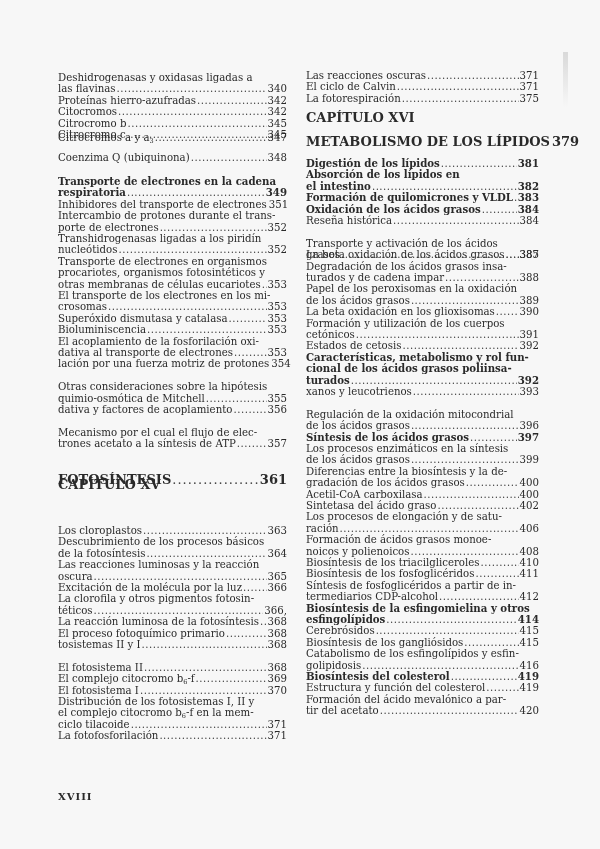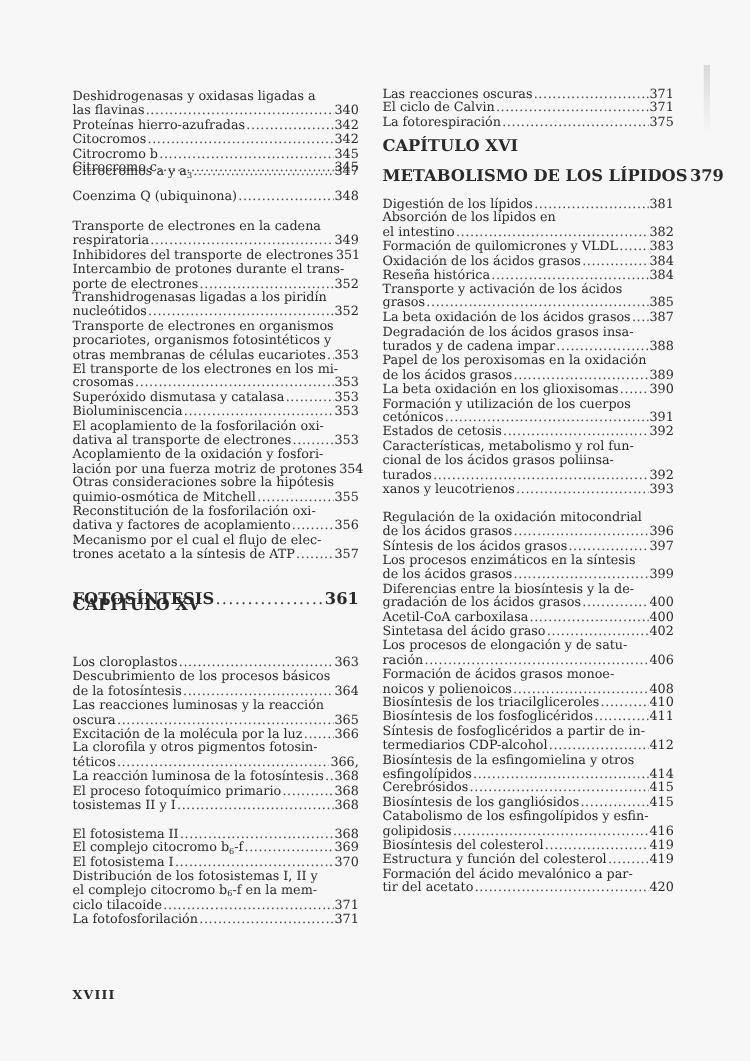--- a/index.html
+++ b/index.html
@@ -11,21 +11,21 @@
     position: absolute; left: 563px; top: 52px; width: 5px; height: 55px;
     background: linear-gradient(to bottom, #d9d9d9, #f7f7f7);
   }
   .col { position: absolute; top: 0; }
   .col-left { left: 58px; width: 229px; }
   .col-right { left: 306px; width: 233px; }
   .row {
     position: absolute; left: 0; width: 100%;
     font-size: 10.2px; line-height: 11.4px; white-space: nowrap;
   }
-  .row.bold { font-weight: normal; }
+  .row.bold { font-weight: bold; }
   .line { display: flex; align-items: baseline; }
   .line .txt { flex: 0 0 auto; }
   .line .dots {
     flex: 1 1 auto; overflow: hidden; margin: 0 1px;
     letter-spacing: 0.5px; color: #444; font-weight: normal;
   }
   .line .dots::before {
     content: "....................................................................................................................................................................................";
   }
   .line .pg { flex: 0 0 auto; }
@@ -181,42 +181,36 @@
           <span class="txt">El acoplamiento de la fosforilación oxi-</span>
         </div>
         <div class="line">
           <span class="txt">dativa al transporte de electrones</span>
           <span class="dots"></span>
           <span class="pg">353</span>
         </div>
       </div>
       <div class="row" style="top: 358.4px;">
         <div class="line">
-          <span class="txt">Acoplamiento de la oxidación y fosfori-</span>
-        </div>
-        <div class="line">
           <span class="txt">lación por una fuerza motriz de protones</span>
           <span class="dots"></span>
           <span class="pg">354</span>
         </div>
       </div>
       <div class="row" style="top: 381.2px;">
         <div class="line">
           <span class="txt">Otras consideraciones sobre la hipótesis</span>
         </div>
         <div class="line">
           <span class="txt">quimio-osmótica de Mitchell</span>
           <span class="dots"></span>
           <span class="pg">355</span>
         </div>
       </div>
       <div class="row" style="top: 404px;">
-        <div class="line">
-          <span class="txt">Reconstitución de la fosforilación oxi-</span>
-        </div>
         <div class="line">
           <span class="txt">dativa y factores de acoplamiento</span>
           <span class="dots"></span>
           <span class="pg">356</span>
         </div>
       </div>
       <div class="row" style="top: 426.8px;">
         <div class="line">
           <span class="txt">Mecanismo por el cual el flujo de elec-</span>
         </div>
@@ -409,21 +403,21 @@
           <span class="pg">384</span>
         </div>
       </div>
       <div class="row" style="top: 215px;">
         <div class="line">
           <span class="txt">Reseña histórica</span>
           <span class="dots"></span>
           <span class="pg">384</span>
         </div>
       </div>
-      <div class="row" style="top: 226px;">
+      <div class="row" style="top: 238px;">
         <div class="line">
           <span class="txt">Transporte y activación de los ácidos</span>
         </div>
         <div class="line">
           <span class="txt">grasos</span>
           <span class="dots"></span>
           <span class="pg">385</span>
         </div>
       </div>
       <div class="row" style="top: 249.2px;">

